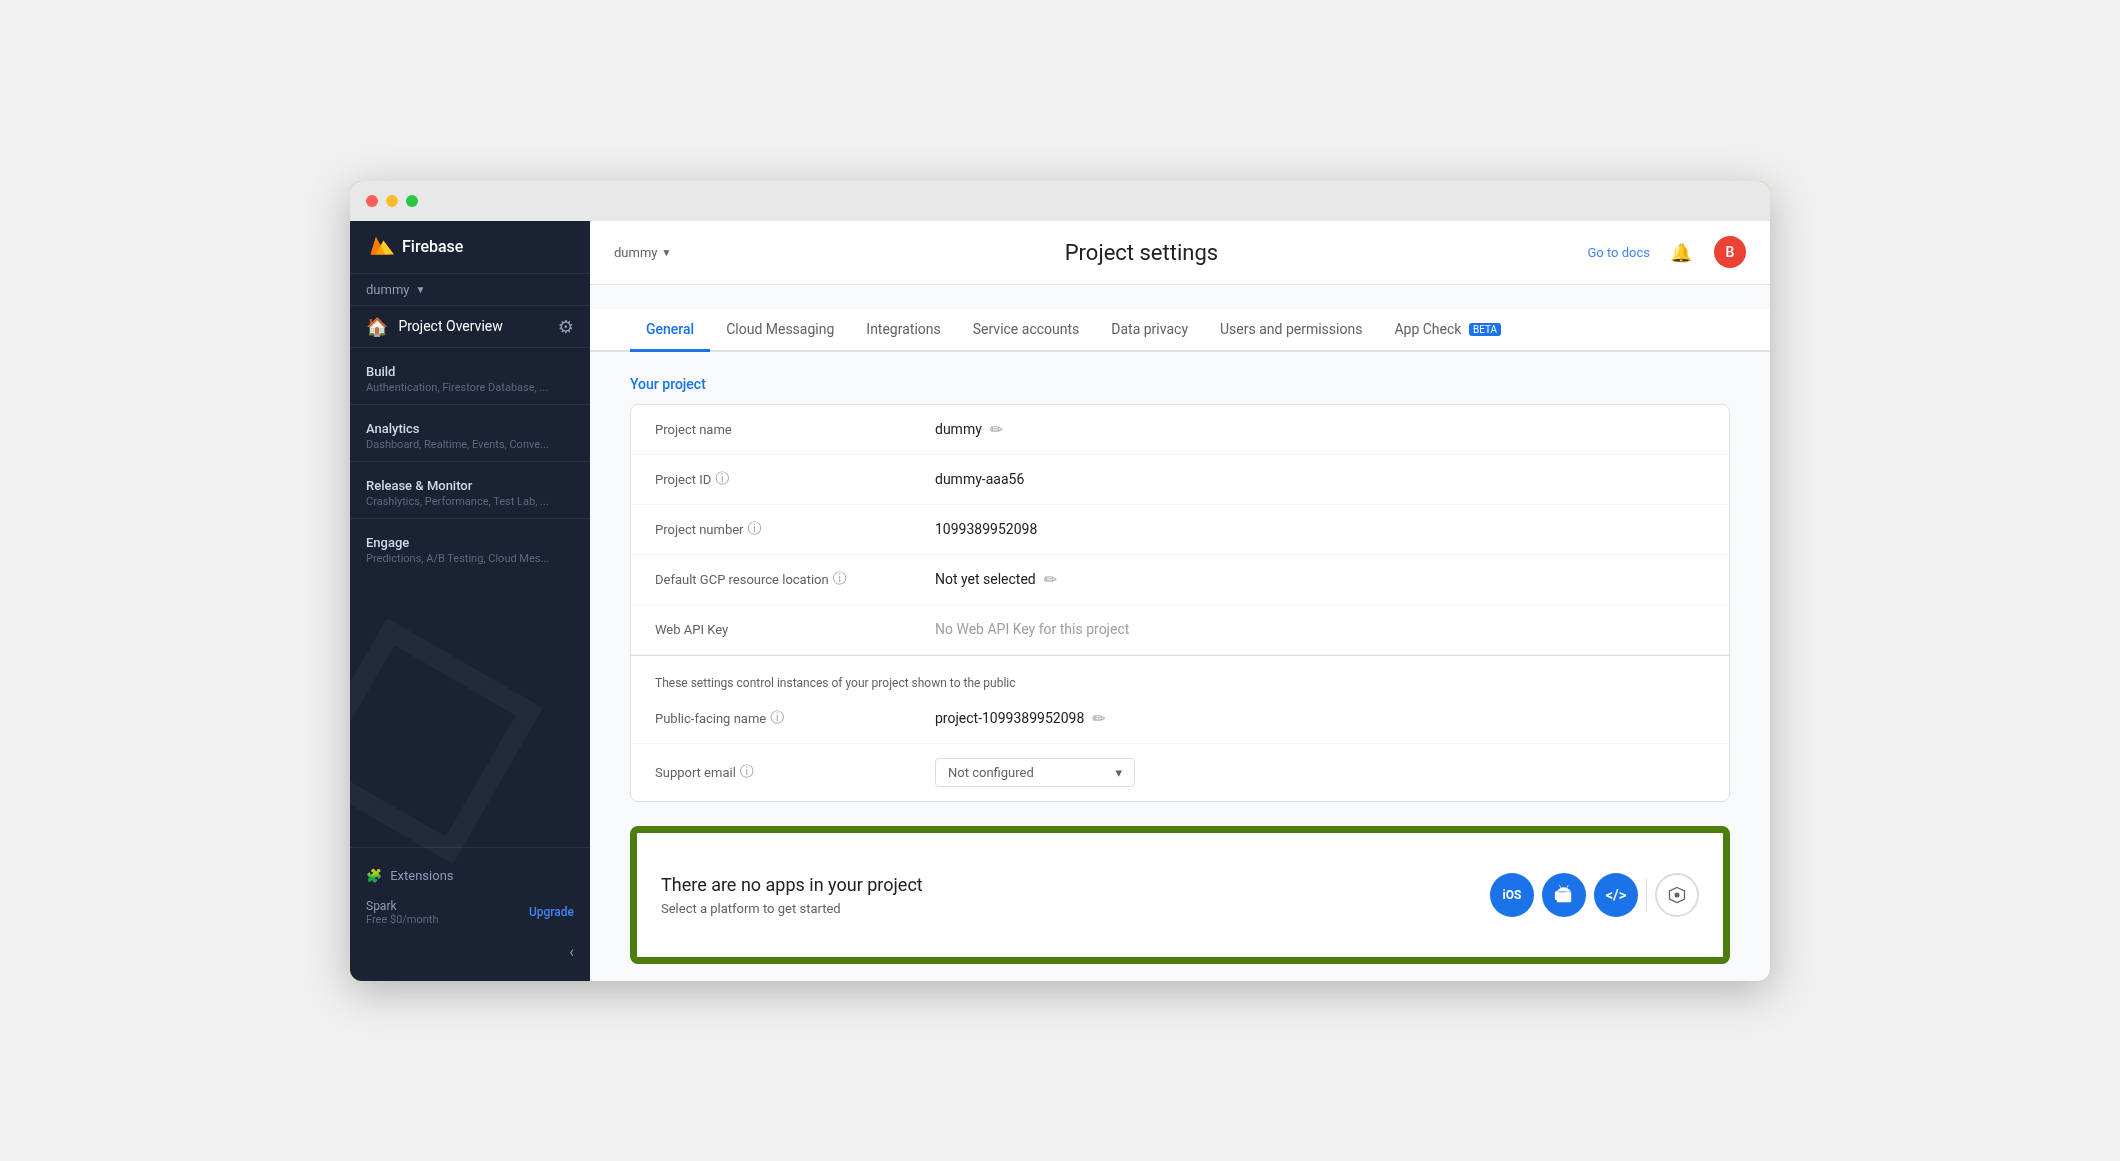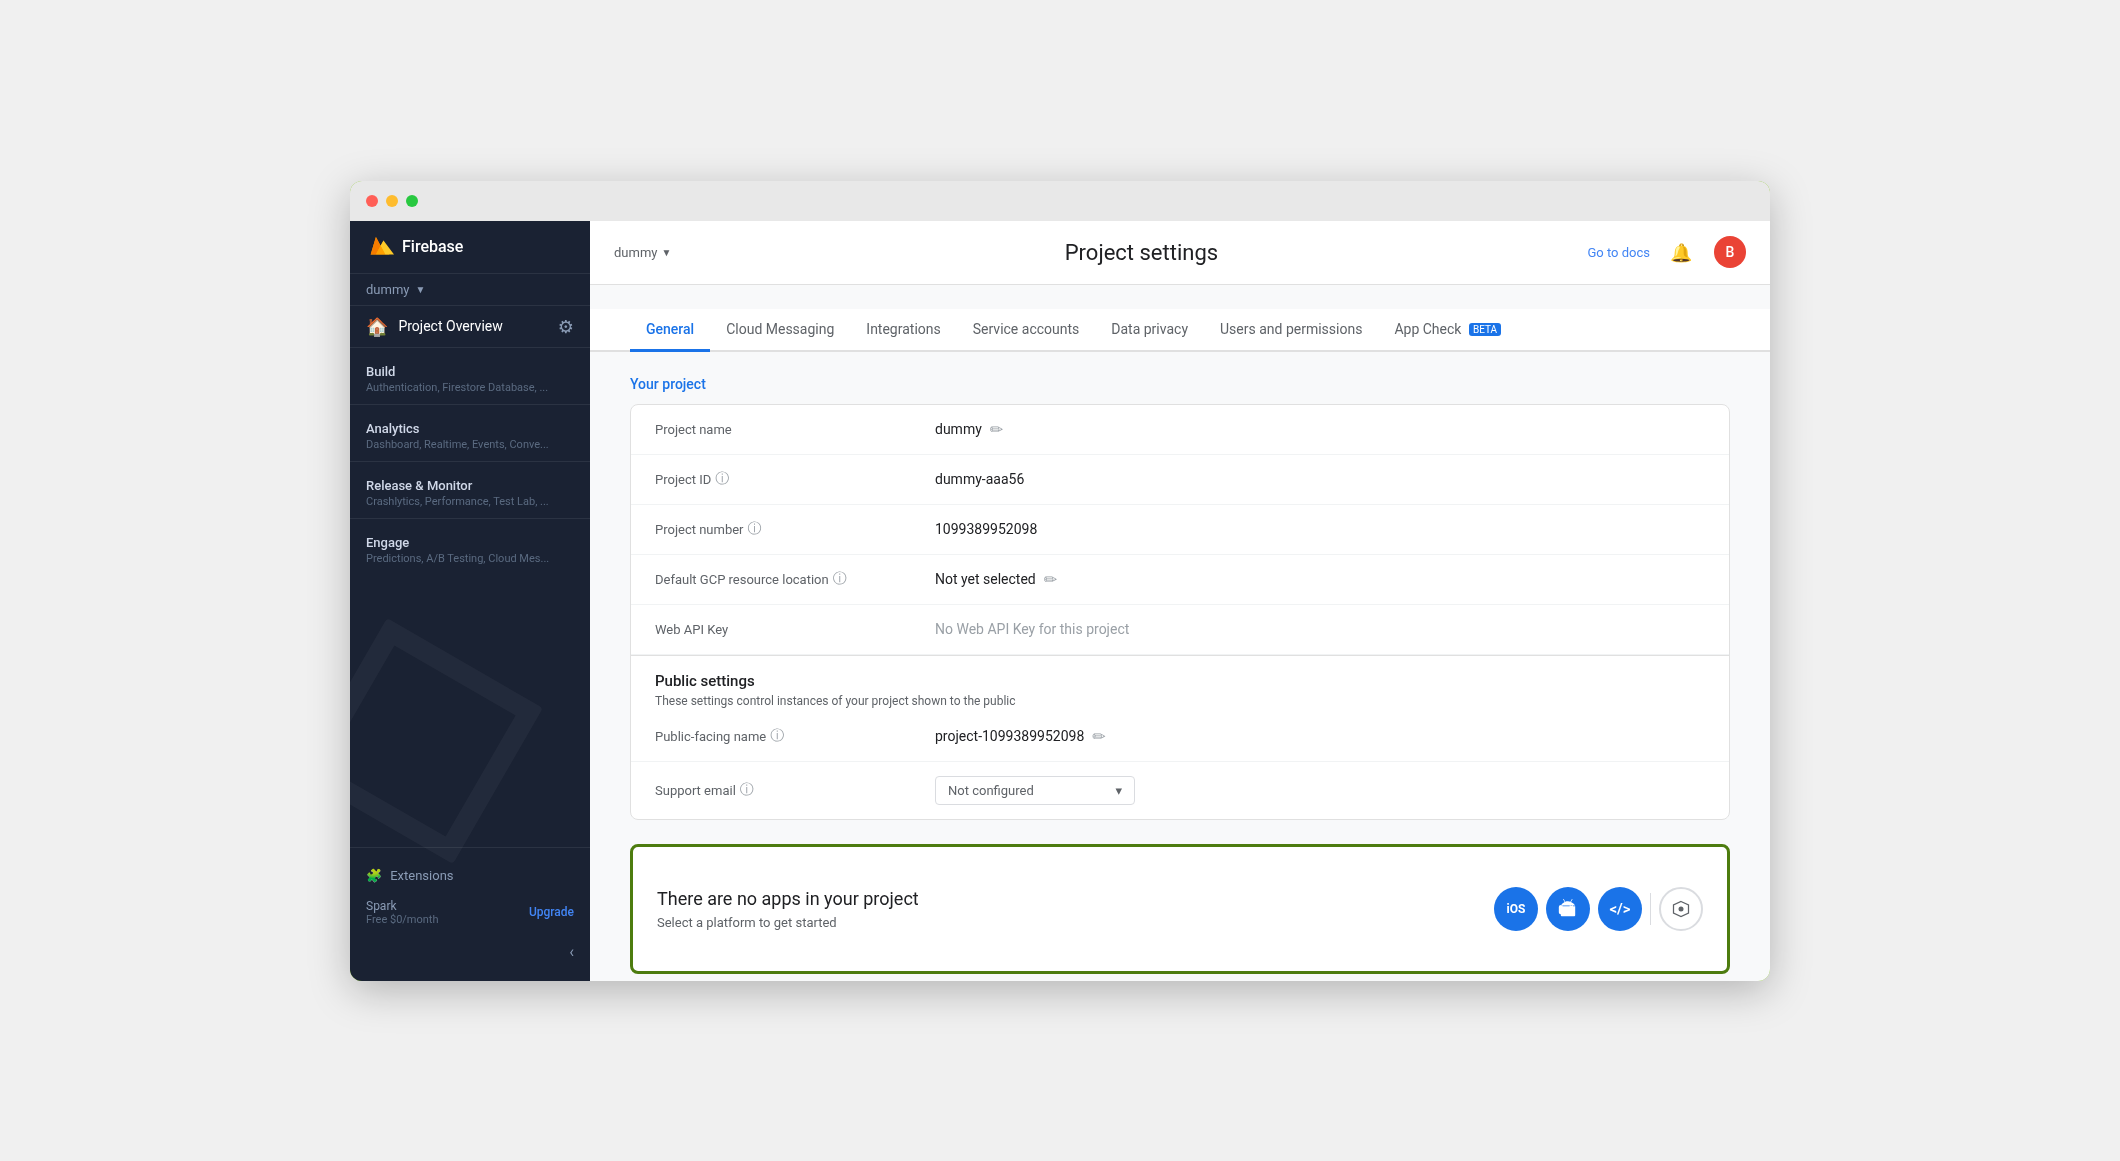--- a/index.html
+++ b/index.html
@@ -360,21 +360,21 @@
       cursor: pointer;
       gap: 8px;
       min-width: 200px;
       justify-content: space-between;
     }
 
     
     .apps-card {
       background: #fff;
       border-radius: 8px;
-      border: 3px solid #4d7c0f;
+      border: 7px solid #4d7c0f;
       padding: 40px 24px;
       display: flex;
       align-items: center;
       justify-content: space-between;
     }
 
     .apps-empty-text h3 {
       font-size: 18px;
       font-weight: 400;
       color: #202124;
@@ -622,21 +622,20 @@
           <div class="info-row">
             <div class="info-label">Web API Key</div>
             <div class="info-value muted">
               <span>No Web API Key for this project</span>
             </div>
           </div>
 
           <hr class="section-divider">
 
           <div class="public-settings-header">
-            <div class="public-settings-title">Public settings</div>
             <div class="public-settings-desc">These settings control instances of your project shown to the public</div>
           </div>
 
           <div class="info-row">
             <div class="info-label">
               Public-facing name
               <span class="help-icon">ⓘ</span>
             </div>
             <div class="info-value">
               <span>project-1099389952098</span>

